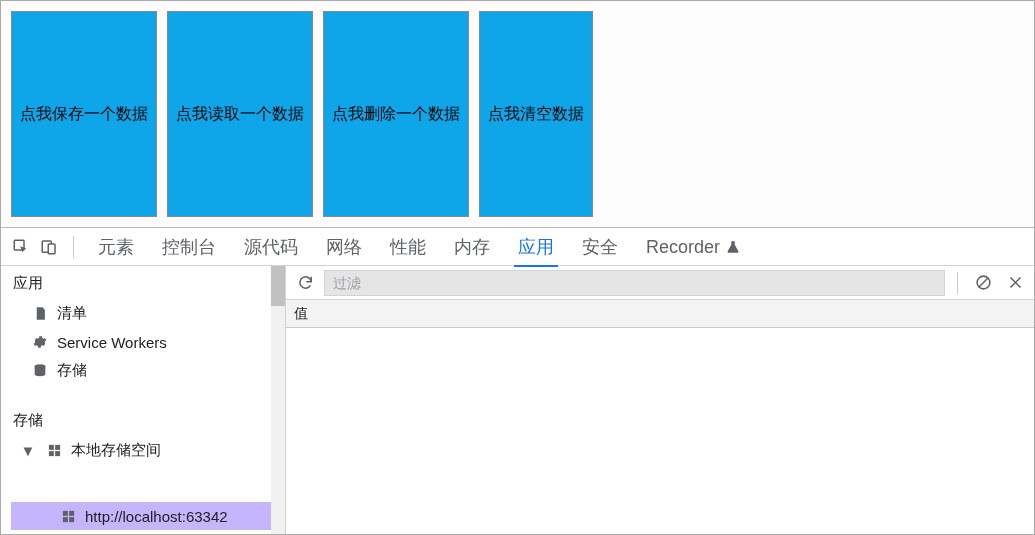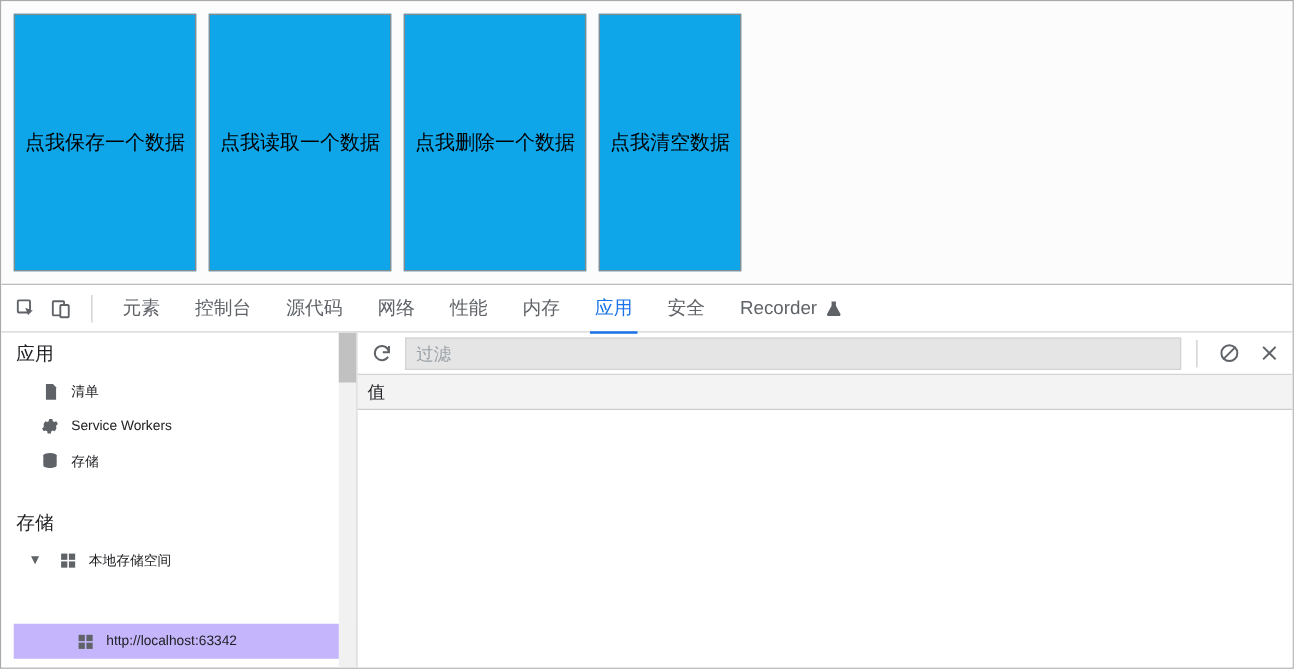--- a/index.html
+++ b/index.html
@@ -8,32 +8,32 @@
 
   
   .page { height: 227px; background: #fcfcfc; padding: 10px 10px; display: flex; gap: 10px; border-bottom: 1px solid #bbb; }
   .page button { font-family: inherit; font-size: 16px; padding: 4px 8px; background: #0ea5e9; border: 1px solid #8a8a8a; cursor: pointer; }
 
   
   .devtools { flex: 1; display: flex; flex-direction: column; background: #fff; }
   .dt-tabs { height: 38px; display: flex; align-items: center; border-bottom: 1px solid #d3d3d3; padding: 0 6px; gap: 0; }
   .dt-icon { width: 24px; height: 24px; display: inline-flex; align-items: center; justify-content: center; color: #5f6368; margin: 0 2px; cursor: pointer; }
   .dt-divider { width: 1px; height: 22px; background: #ccc; margin: 0 10px; }
-  .dt-tab { padding: 0 14px; line-height: 38px; font-size: 15px; color: #5f6368; cursor: pointer; white-space: nowrap; }
+  .dt-tab { padding: 0 14px; line-height: 38px; font-size: 18px; color: #5f6368; cursor: pointer; white-space: nowrap; }
   .dt-tab.active { color: #1a73e8; position: relative; }
   .dt-tab.active::after { content: ""; position: absolute; left: 10px; right: 10px; bottom: -1px; height: 2px; background: #1a73e8; }
   .dt-tab.rec { display: inline-flex; align-items: center; gap: 6px; }
 
   
   .dt-body { flex: 1; display: flex; min-height: 0; }
   .sidebar { width: 285px; position: relative; border-right: 1px solid #d3d3d3; overflow: hidden; }
   .sb-scroll { position: absolute; right: 0; top: 0; bottom: 0; width: 14px; background: #f1f1f1; display: flex; flex-direction: column; }
   .sb-thumb { width: 100%; height: 40px; background: #c1c1c1; border-radius: 0; }
   .sb-section-title { padding: 8px 10px 6px 12px; font-size: 15px; color: #202124; }
-  .sb-item { display: flex; align-items: center; gap: 8px; padding: 5px 10px 5px 30px; font-size: 11px; color: #202124; cursor: pointer; }
+  .sb-item { display: flex; align-items: center; gap: 8px; padding: 5px 10px 5px 30px; font-size: 15px; color: #202124; cursor: pointer; }
   .sb-item.child { padding-left: 48px; }
   .sb-item.selected { background: #c4b5fd; margin-top: 37px; }
   .sb-tree { padding-left: 10px; }
   .tree-toggle { display: inline-flex; align-items: center; justify-content: center; width: 14px; color: #5f6368; margin-right: 2px; }
   .sb-icn { display: inline-flex; width: 18px; height: 18px; align-items: center; justify-content: center; color: #5f6368; }
   .main { flex: 1; display: flex; flex-direction: column; }
   .toolbar { height: 34px; display: flex; align-items: center; gap: 6px; padding: 4px 6px; border-bottom: 1px solid #d3d3d3; }
   .tb-btn { width: 26px; height: 26px; display: inline-flex; align-items: center; justify-content: center; color: #5f6368; cursor: pointer; }
   .filter-input { flex: 1; height: 26px; border: 1px solid #d3d3d3; background: #e5e5e5; padding: 2px 8px; font-size: 14px; color: #333; }
   .filter-input::placeholder { color: #9aa0a6; }

